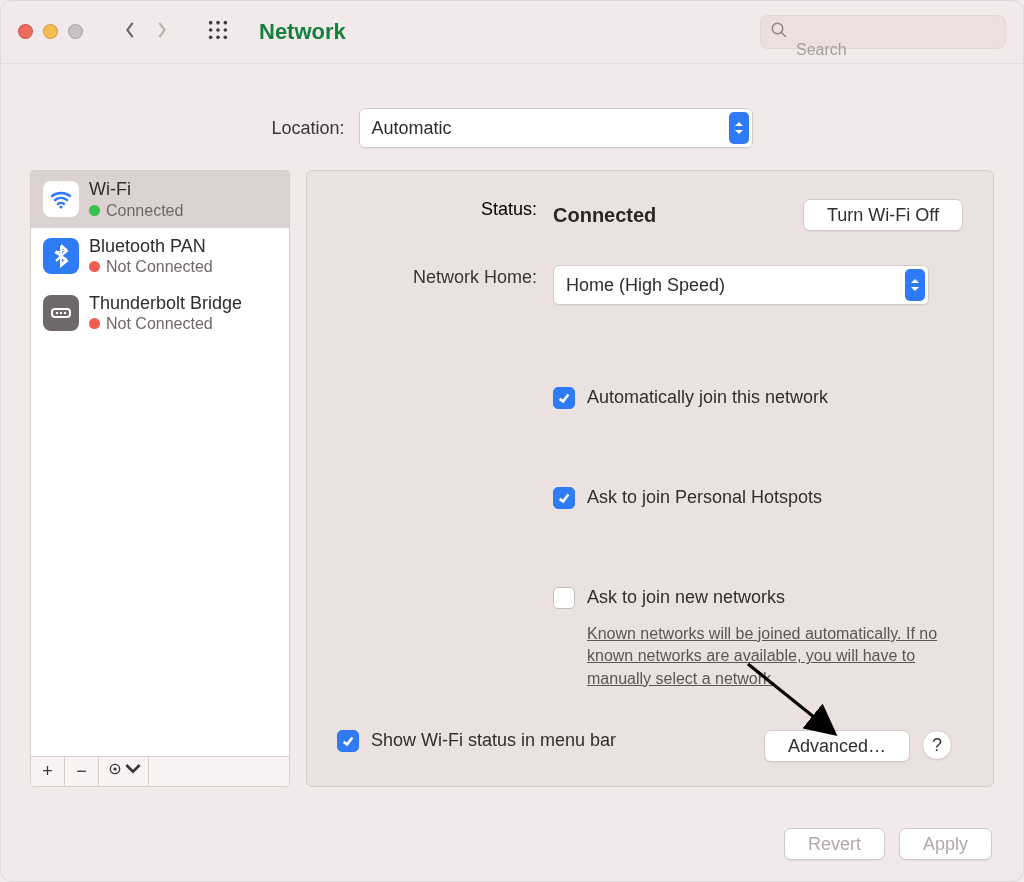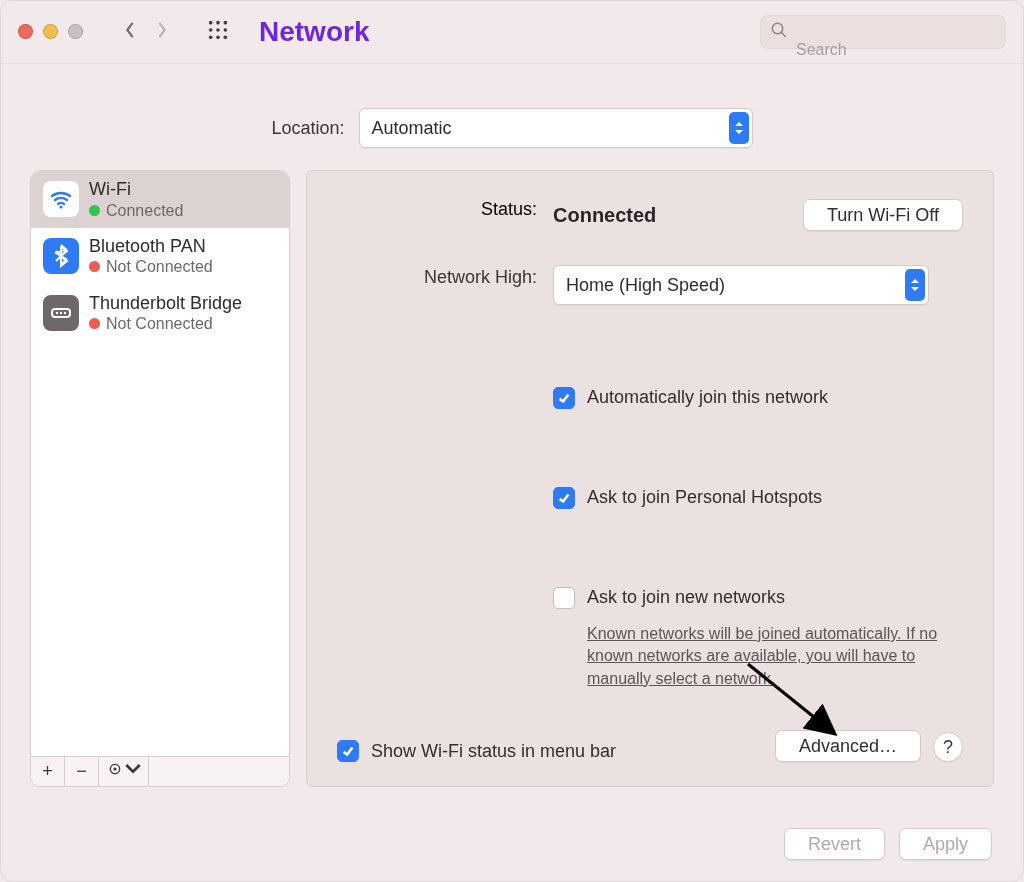--- a/index.html
+++ b/index.html
@@ -33,21 +33,21 @@
   .tl.green { background:#c9c2c2; }
 
   .navbtns { display:flex; gap:14px; margin-left:18px; }
   .chev { width:18px; height:18px; display:flex; align-items:center; justify-content:center; color:#6f6a6a; }
   .chev svg { width:14px; height:18px; stroke:#6f6a6a; stroke-width:2.4; fill:none; }
   .chev.fwd svg { stroke:#b9b0b0; }
 
   .grid-icon { width:22px; height:22px; margin-left:16px; display:flex; align-items:center; justify-content:center; }
   .grid-icon svg { width:22px; height:22px; fill:#433f3f; }
 
-  .title { font-size:28px; font-weight:700; color:#6d28d9; margin-left:10px; }
+  .title { font-size:22px; font-weight:700; color:#15803d; margin-left:10px; }
 
   .searchbox {
     margin-left:auto;
     width: 246px; height: 34px;
     border-radius: 8px;
     background:#ecdfdf;
     display:flex; align-items:center;
     padding:0 10px; gap:8px;
     box-shadow: inset 0 0 0 1px rgba(0,0,0,0.04);
   }
@@ -88,21 +88,21 @@
   .select .stepper::before { border-bottom:4px solid #fff; margin-bottom:2px; }
   .select .stepper::after { border-top:4px solid #fff; margin-top:2px; }
 
   
   .main { display:flex; gap:16px; padding:22px 30px 0 30px; }
 
   .sidebar {
     width:260px; height:617px;
     background:#fff;
     border:1px solid #d8cccc;
-    border-radius:10px;
+    border-radius:4px;
     display:flex; flex-direction:column;
     overflow:hidden;
   }
   .svc {
     display:flex; align-items:center;
     padding:8px 10px 8px 12px; gap:10px;
     cursor:default;
   }
   .svc.selected { background:#dcd2d2; }
   .svc .icon {
@@ -164,22 +164,22 @@
     width:22px; height:22px; border-radius:5px;
     background:#fff; border:1px solid #c6baba;
     display:flex; align-items:center; justify-content:center; flex-shrink:0;
   }
   .chk.checked { background:#2f7bf6; border-color:#2f7bf6; }
   .chk.checked svg { stroke:#fff; stroke-width:3; fill:none; width:14px; height:14px; }
   .chk-label { font-size:18px; color:#322e2e; }
   .chk-note { font-size:16px; color:#5b5555; margin:6px 0 0 250px; max-width:380px; line-height:1.4;text-decoration:underline; }
 
   .menubar-row {
-    position:absolute; left:30px; bottom:24px; right:30px;
-    display:flex; align-items:flex-end;
+    position:absolute; left:30px; bottom:24px; right:41px;
+    display:flex; align-items:flex-start;
   }
   .menubar-row .chk { margin-right:12px; }
   .menubar-row .txt { font-size:18px; color:#322e2e; }
   .menubar-row .spacer { flex:1; }
   .help-btn {
     width:30px; height:30px; border-radius:50%;
     background:#fff; border:1px solid #d4c9c9;
     display:flex; align-items:center; justify-content:center;
     font-size:18px; color:#3a3636; margin-left:12px;
     box-shadow:0 1px 1px rgba(0,0,0,0.06);
@@ -343,21 +343,21 @@
           <span class="status-val">Connected</span>
           <span style="flex:1"></span>
           <button class="mac-btn">Turn Wi-Fi Off</button>
         </div>
       </div>
     </div>
 
     <div style="height:34px;"></div>
 
     <div class="form-row">
-      <div class="lbl">Network High:</div>
+      <div class="lbl">Network Home:</div>
       <div class="val">
         <div class="select networkname">
           <span>Home (High Speed)</span>
           <span class="stepper"></span>
         </div>
       </div>
     </div>
 
     <div style="height:16px;"></div>
 

